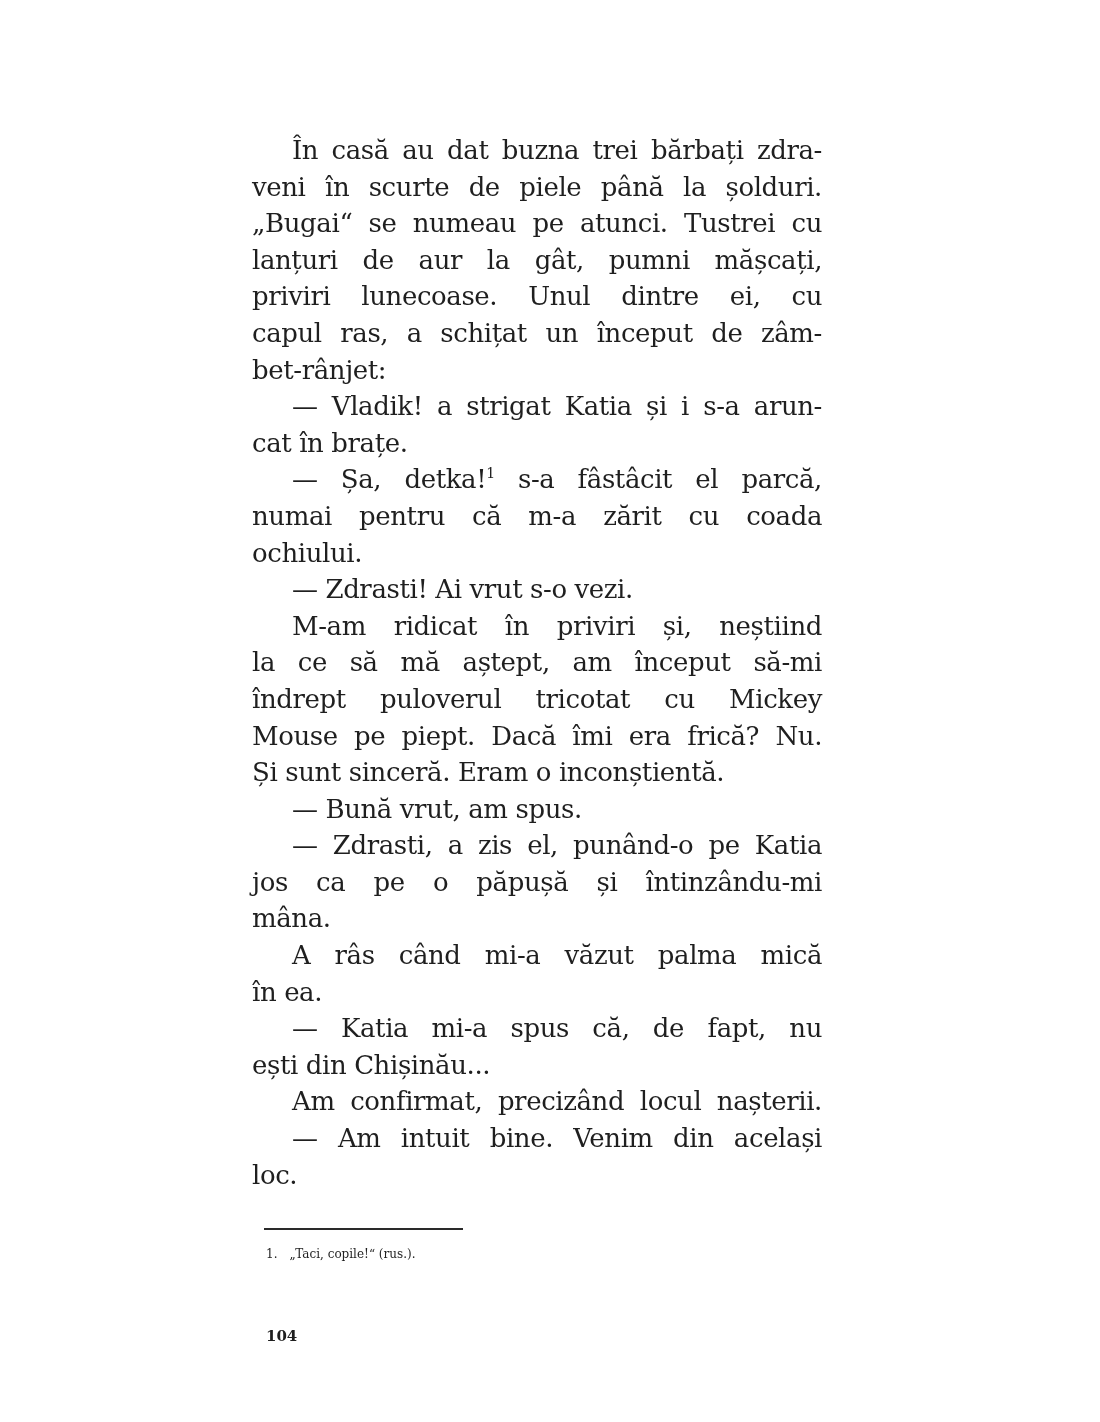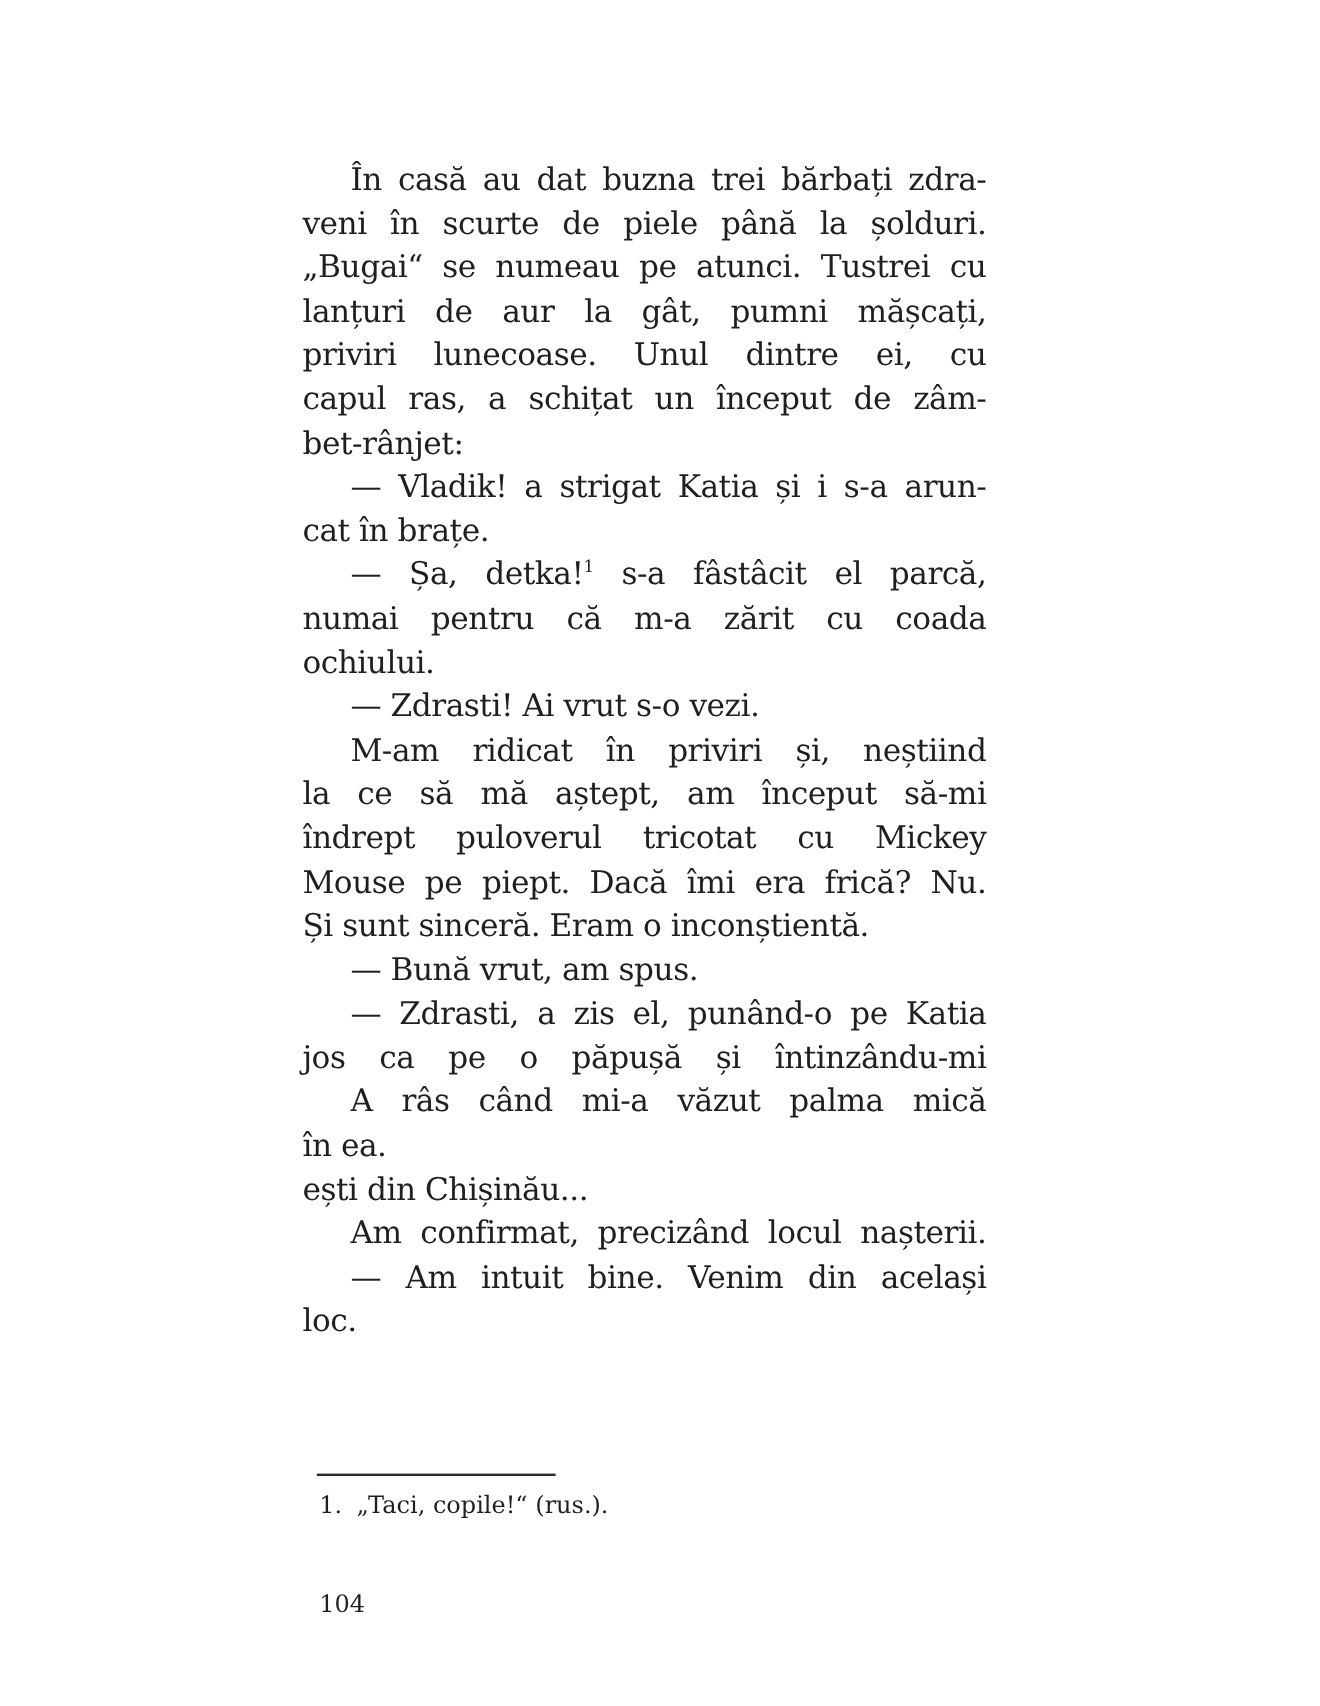--- a/index.html
+++ b/index.html
@@ -47,35 +47,36 @@
     left: 264px;
     top: 1228px;
     width: 199px;
     height: 0;
     border-top: 2px solid #2a2a2a;
   }
   .footnote {
     position: absolute;
     left: 266px;
     top: 1240px;
-    font-size: 20px;
+    font-size: 12px;
     line-height: 28px;
     white-space: nowrap;
     color: #1f1f1f;
   }
   .footnote .num {
     margin-right: 12px;
   }
   .page-number {
     position: absolute;
     left: 266px;
     top: 1322px;
-    font-size: 20px;
+    font-size: 15px;
     line-height: 28px;
     color: #1f1f1f;
+    font-weight: bold;
   }
 </style>
 </head>
 <body>
 
 <div class="text-block">
   <span class="line indent">În casă au dat buzna trei bărbați zdra-</span>
   <span class="line">veni în scurte de piele până la șolduri.</span>
   <span class="line">„Bugai“ se numeau pe atunci. Tustrei cu</span>
   <span class="line">lanțuri de aur la gât, pumni mășcați,</span>
@@ -89,22 +90,24 @@
   <span class="line last">ochiului.</span>
   <span class="line indent last">— Zdrasti! Ai vrut s-o vezi.</span>
   <span class="line indent">M-am ridicat în priviri și, neștiind</span>
   <span class="line">la ce să mă aștept, am început să-mi</span>
   <span class="line">îndrept puloverul tricotat cu Mickey</span>
   <span class="line">Mouse pe piept. Dacă îmi era frică? Nu.</span>
   <span class="line last">Și sunt sinceră. Eram o inconștientă.</span>
   <span class="line indent last">— Bună vrut, am spus.</span>
   <span class="line indent">— Zdrasti, a zis el, punând-o pe Katia</span>
   <span class="line">jos ca pe o păpușă și întinzându-mi</span>
+  <span class="line last">mâna.</span>
   <span class="line indent">A râs când mi-a văzut palma mică</span>
   <span class="line last">în ea.</span>
+  <span class="line indent">— Katia mi-a spus că, de fapt, nu</span>
   <span class="line last">ești din Chișinău...</span>
   <span class="line indent">Am confirmat, precizând locul nașterii.</span>
   <span class="line indent">— Am intuit bine. Venim din același</span>
   <span class="line last">loc.</span>
 </div>
 
 <div class="footnote-rule"></div>
 
 <div class="footnote">
   <span class="num">1.</span><span>„Taci, copile!“ (rus.).</span>

